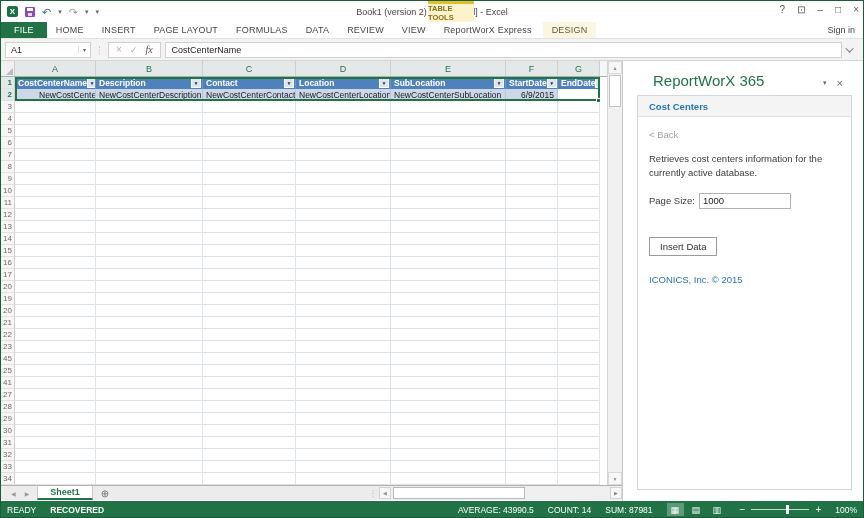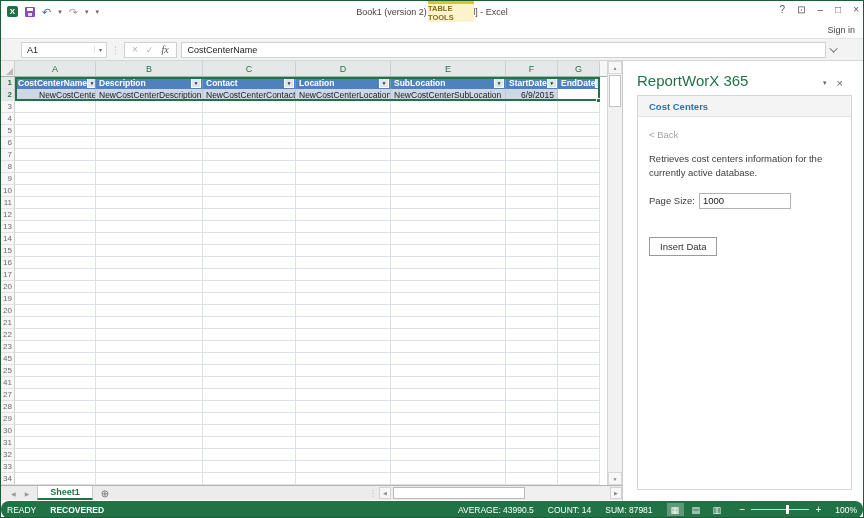--- a/index.html
+++ b/index.html
@@ -23,21 +23,21 @@
   .win-ctrls span { cursor:default; }
 
   
   .tabrow { height:17px; background:#fff; display:flex; align-items:stretch; font-size:9px; color:#454545; position:relative; border-bottom:1px solid #e2e2e2; }
   .rtab { display:flex; align-items:center; padding:0 9px; letter-spacing:.2px; }
   .rtab.file { background:#217346; color:#fff; padding:0 13px; }
   .rtab.contextual { background:#fbf6e1; color:#5f5935; margin-left:2px; }
   .signin { position:absolute; right:8px; top:0; bottom:0; display:flex; align-items:center; font-size:9px; color:#444; }
 
   
-  .fbar { height:22px; background:#f3f3f3; display:flex; align-items:center; padding:2px 20px; gap:4px; border-bottom:1px solid #d5d5d5; }
+  .fbar { height:22px; background:#f3f3f3; display:flex; align-items:center; padding:2px 4px; gap:4px; border-bottom:1px solid #d5d5d5; }
   .namebox { width:86px; height:16px; background:#fff; border:1px solid #d0d0d0; display:flex; align-items:center; font-size:9px; color:#222; padding-left:5px; }
   .namebox .dd { margin-left:auto; border-left:1px solid #e0e0e0; padding:0 4px; color:#666; font-size:6px; }
   .fgrip { color:#b5b5b5; font-size:9px; }
   .fbtns { display:flex; align-items:center; gap:8px; background:#fff; border:1px solid #d0d0d0; height:16px; padding:0 7px; }
   .fx-x { color:#b3b3b3; font-size:10px; }
   .fx-ck { color:#b3b3b3; font-size:9px; }
   .fx-fx { color:#555; font-size:10px; font-style:italic; font-family:"Liberation Serif", serif; }
   .ffield { flex:1; height:16px; background:#fff; border:1px solid #d0d0d0; display:flex; align-items:center; font-size:9px; color:#222; padding-left:6px; }
   .fchev { width:6px; height:6px; border-left:1px solid #777; border-bottom:1px solid #777; transform:rotate(-45deg) translateY(-2px); margin:0 5px 0 2px; }
 
@@ -79,37 +79,37 @@
   .addsheet { display:flex; align-items:center; padding:0 8px; color:#6f6f6f; font-size:10px; }
   .tb-grip { position:absolute; left:368px; top:0; bottom:0; display:flex; align-items:center; color:#b0b0b0; font-size:8px; }
   .hscroll { position:absolute; left:378px; right:0; top:1px; bottom:1px; display:flex; align-items:stretch; }
   .hs-btn { width:12px; background:#f7f7f7; border:1px solid #d2d2d2; display:flex; align-items:center; justify-content:center; font-size:5px; color:#8a8a8a; }
   .hs-track { flex:1; background:#f0f0f0; position:relative; }
   .hs-thumb { position:absolute; left:2px; top:0; bottom:0; width:132px; background:#fff; border:1px solid #b9b9b9; }
 
   
   .vdivider { width:1px; background:#c9c9c9; }
   .panel { flex:1; background:#fff; position:relative; font-size:9.5px; }
-  .panel-title { display:flex; align-items:flex-end; padding:11px 20px 6px 14px; }
+  .panel-title { display:flex; align-items:flex-end; padding:11px 20px 6px 14px;margin-left:16px; }
   .panel-title .pt { color:#217346; font-size:15px; }
   .pt-icons { margin-left:auto; display:flex; gap:10px; color:#666; align-items:center; }
   .pt-dd { font-size:7px; }
   .pt-x { font-size:11px; }
   .panel-box { position:absolute; left:14px; right:11px; top:34px; bottom:11px; border:1px solid #d5d5d5; background:#fff; }
   .pb-head { height:21px; background:#f4f4f4; border-bottom:1px solid #e3e3e3; display:flex; align-items:center; padding-left:11px; color:#2874b2; font-size:9.5px; font-weight:bold; }
   .pb-body { padding:12px 11px; color:#3c3c3c; }
   .back { color:#a3a3a3; margin-bottom:12px; }
   .desc { line-height:1.45; margin-bottom:13px; max-width:210px; }
   .psrow { display:flex; align-items:center; gap:4px; margin-bottom:28px; }
   .psrow input { width:92px; height:16px; border:1px solid #b2b2b2; font-size:9.5px; padding:0 3px; font-family:"Liberation Sans", sans-serif; color:#222; }
   .insertbtn { display:inline-block; background:#fefefe; border:1px solid #9a9a9a; padding:3px 10px; font-size:9.5px; color:#333; margin-bottom:18px; }
   .iconics { color:#2874b2; }
 
   
-  .statusbar { height:17px; background:#217346; color:#fff; display:flex; align-items:center; font-size:8.5px; padding:0 6px;border-radius:8px; }
+  .statusbar { height:17px; background:#217346; color:#fff; display:flex; align-items:center; font-size:8.5px; padding:0 6px; }
   .sb-left { display:flex; gap:14px; align-items:center; }
   .sb-right { margin-left:auto; display:flex; align-items:center; gap:14px; }
   .viewicons { display:flex; gap:4px; }
   .vicon { width:17px; height:13px; display:flex; align-items:center; justify-content:center; font-size:9px; color:#fff; }
   .vicon.sel { background:rgba(255,255,255,.28); }
   .zoomctl { display:flex; align-items:center; gap:6px; }
   .zoomtrack { width:58px; height:1px; background:rgba(255,255,255,.75); position:relative; }
   .zoomthumb { position:absolute; left:60%; top:-4px; width:3px; height:9px; background:#fff; }
   .zplus,.zminus { font-size:10px; }
 </style>
@@ -133,20 +133,32 @@
     <div class="win-ctrls">
       <span>?</span>
       <span>⊡</span>
       <span>–</span>
       <span>□</span>
       <span>×</span>
     </div>
   </div>
 
   <div class="tabrow">
+    <div style="display:flex">
+        <div class="rtab file">FILE</div>
+        <div class="rtab">HOME</div>
+        <div class="rtab">INSERT</div>
+        <div class="rtab">PAGE LAYOUT</div>
+        <div class="rtab">FORMULAS</div>
+        <div class="rtab">DATA</div>
+        <div class="rtab">REVIEW</div>
+        <div class="rtab">VIEW</div>
+        <div class="rtab">ReportWorX Express</div>
+        <div class="rtab contextual">DESIGN</div>
+      </div>
     <div class="signin">Sign in</div>
   </div>
 
   <div class="fbar">
     <div class="namebox">
       <span>A1</span>
       <span class="dd">▾</span>
     </div>
     <span class="fgrip">⋮</span>
     <div class="fbtns">
@@ -297,20 +309,21 @@
       <div class="panel-box">
         <div class="pb-head">Cost Centers</div>
         <div class="pb-body">
           <div class="back">&lt; Back</div>
           <div class="desc">Retrieves cost centers information for the currently active database.</div>
           <div class="psrow">
             <span>Page Size:</span>
             <input type="text" value="1000" style="">
           </div>
           <div class="insertbtn">Insert Data</div>
+          <div class="iconics">ICONICS, Inc. © 2015</div>
         </div>
       </div>
     </div>
   </div>
 
   <div class="statusbar">
     <div class="sb-left">
       <span>READY</span>
       <span style="font-weight:bold">RECOVERED</span>
     </div>

